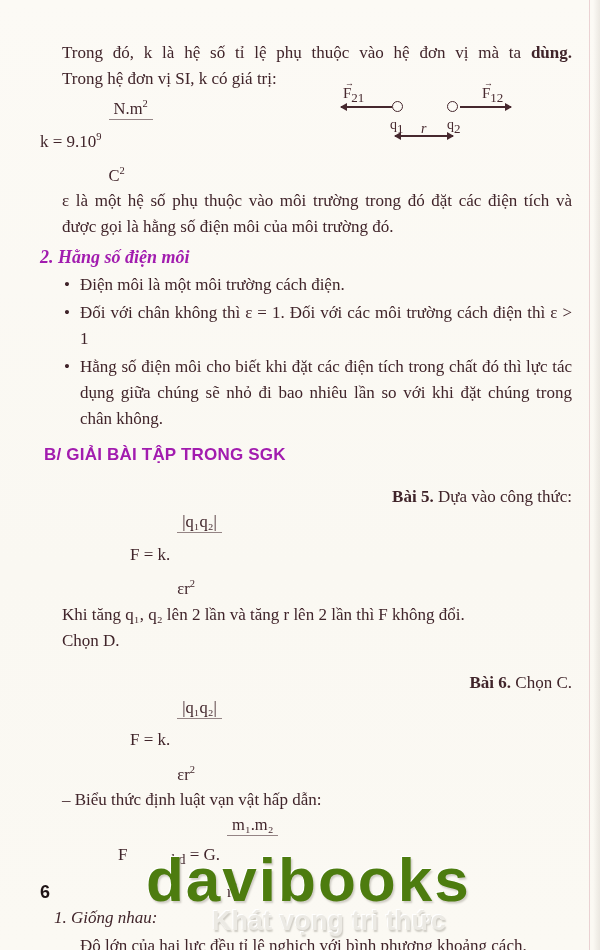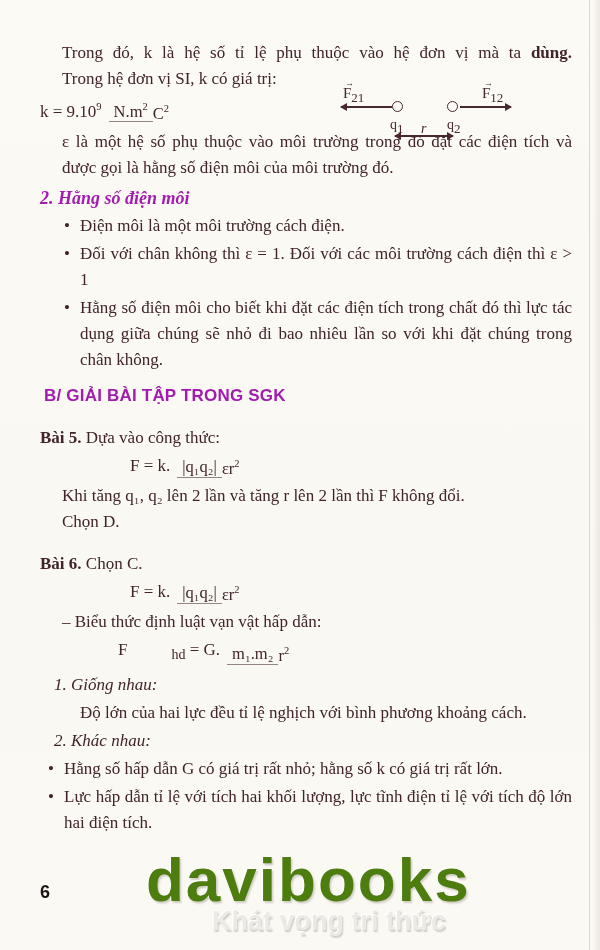--- a/index.html
+++ b/index.html
@@ -19,40 +19,40 @@
   .just { text-align:justify; }
   .stretch { text-align:justify; text-align-last:justify; }
   .ind { margin-left:22px; }
   .b { font-weight:bold; }
   .it { font-style:italic; }
 
   
   .formula { display:flex; align-items:center; margin:2px 0 4px; }
   .formula sup { font-size:10.5px; }
   .formula sub { font-size:14px;padding-left:44px; }
-  .frac { display:inline-flex; flex-direction:row; align-items:flex-end;
-          margin-left:7px; line-height:19px; font-size:16.5px; }
+  .frac { display:inline-flex; flex-direction:column; align-items:flex-start;
+          margin-left:7px; line-height:19px; font-size:16.5px;gap:40px; }
   .frac .num { padding:0 5px 1px; border-bottom:1.2px solid rgba(64,36,42,0.55); }
   .frac .den { padding-top:1px; }
   .f-k { }
   .f-c { margin-left:90px; }
   .f-g { margin-left:78px; }
 
   
   .h2 { font-weight:bold; font-style:italic; font-size:18px; margin-top:4px; color:#a21caf; }
   .hb { font-family:"Liberation Sans","DejaVu Sans",sans-serif; font-weight:bold;
         font-size:17px; letter-spacing:0.2px; margin:10px 4px 6px; color:#a21caf; }
 
   
   ul.blist { list-style:none; margin:2px 0 0 22px; }
   ul.blist li { position:relative; padding-left:18px; margin-bottom:2px; text-align:justify; }
   ul.blist li::before { content:"•"; position:absolute; left:2px; }
   ul.blist2 { margin-left:6px; }
 
-  .bai { margin-top:16px; }
+  .bai { margin-top:16px;text-align:right; }
   .bai .lbl { font-weight:bold; }
   .sim-h { margin:2px 0 2px 14px; }
   .sim-t { margin-left:40px; text-align:justify; }
 
   
   .diagram { position:absolute; left:335px; top:80px; width:190px; height:64px;
              font-size:14px; line-height:1; color:#46282e; }
   .diagram .lbl { position:absolute; white-space:nowrap; }
   .diagram .lbl sub { font-size:13px; }
   .flabel { font-size:15px; }

